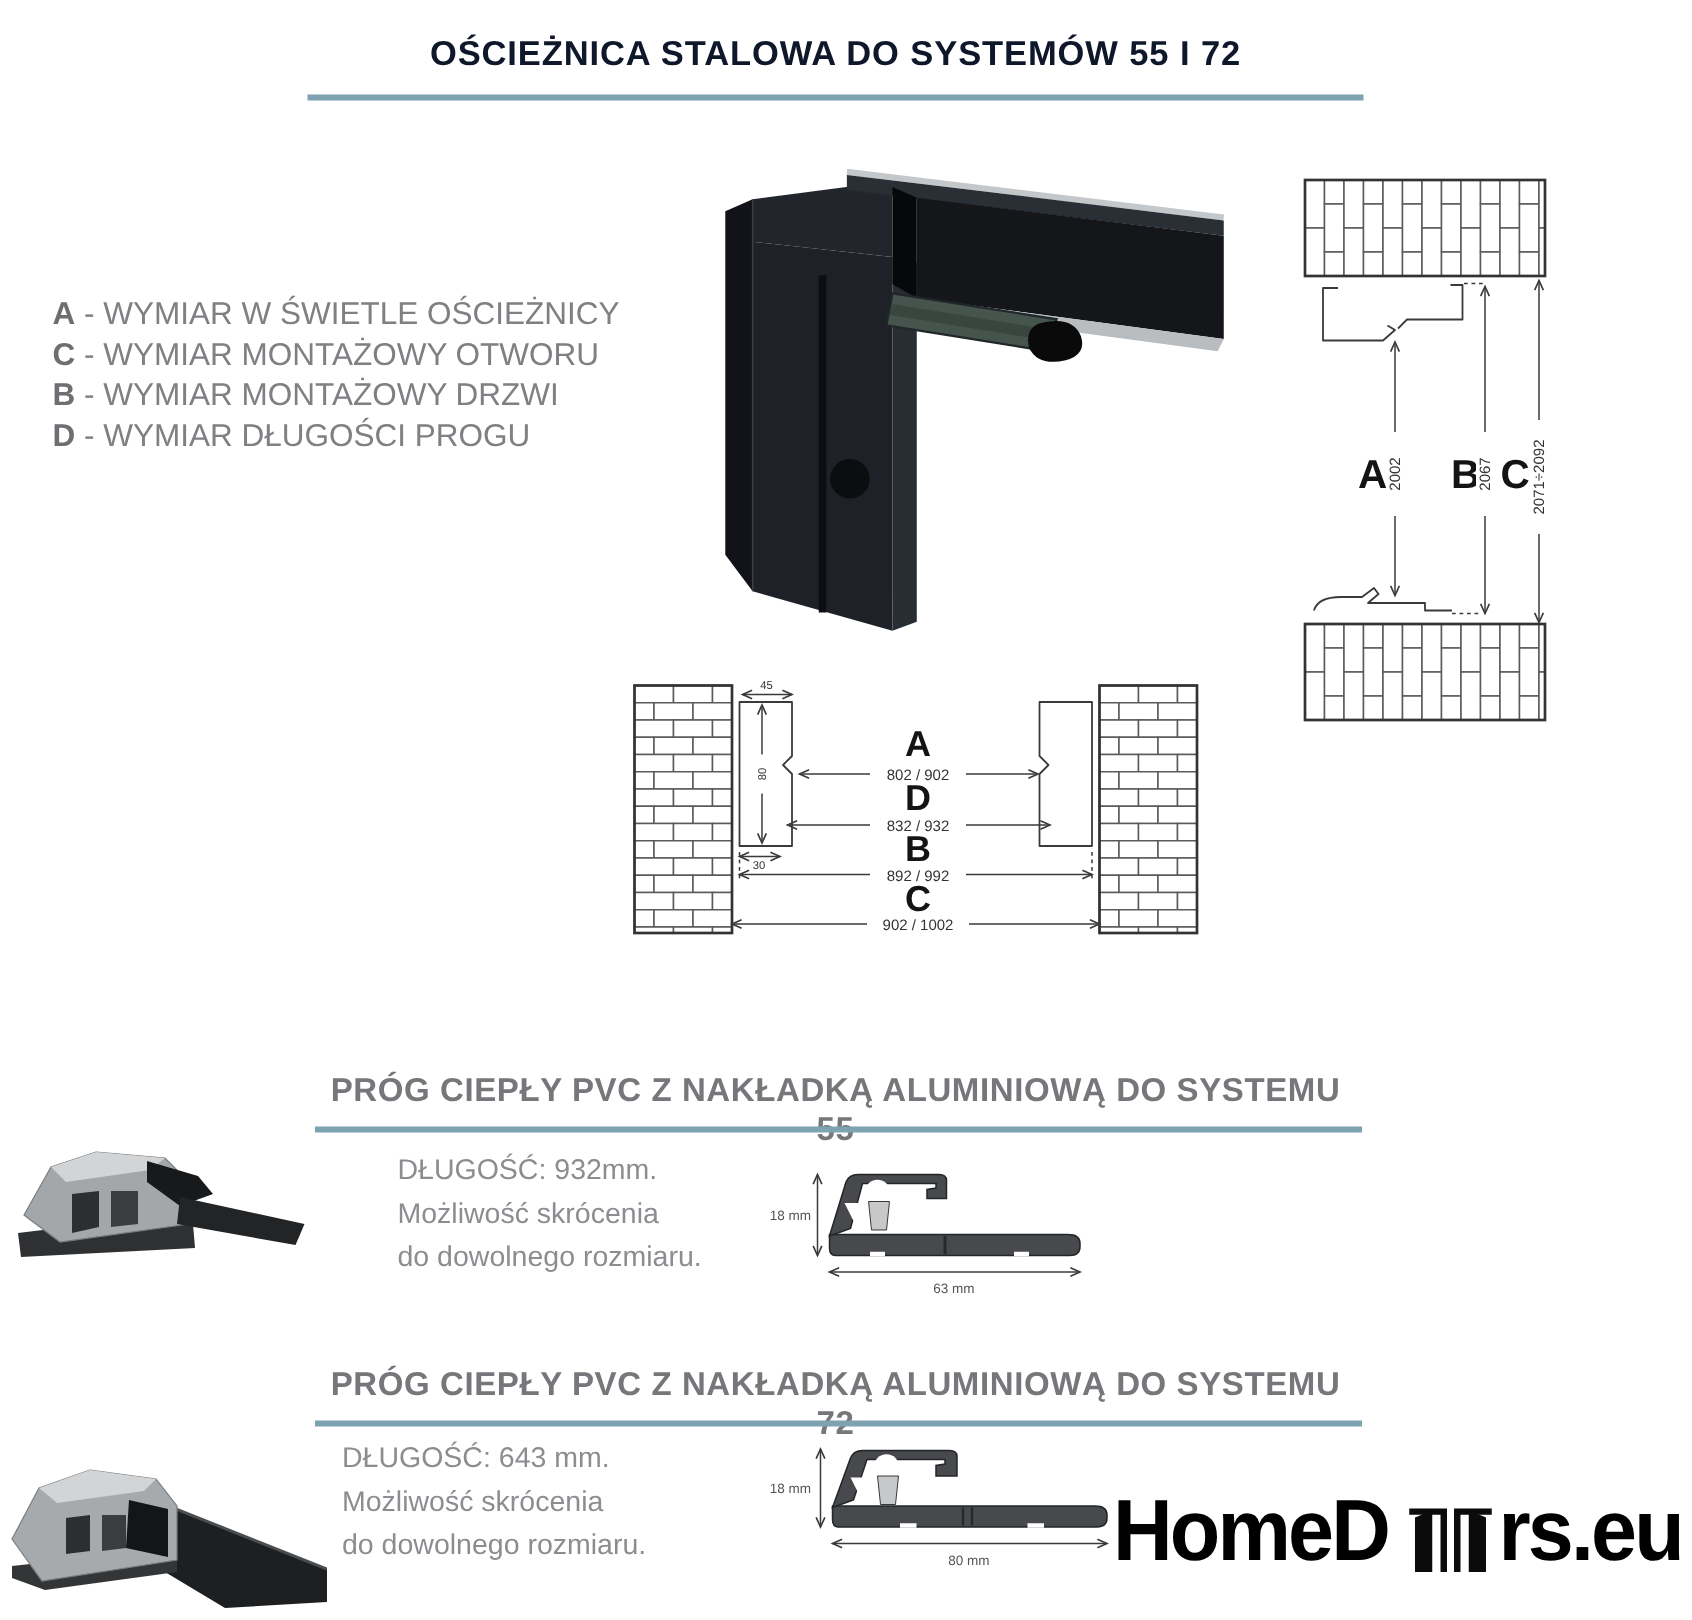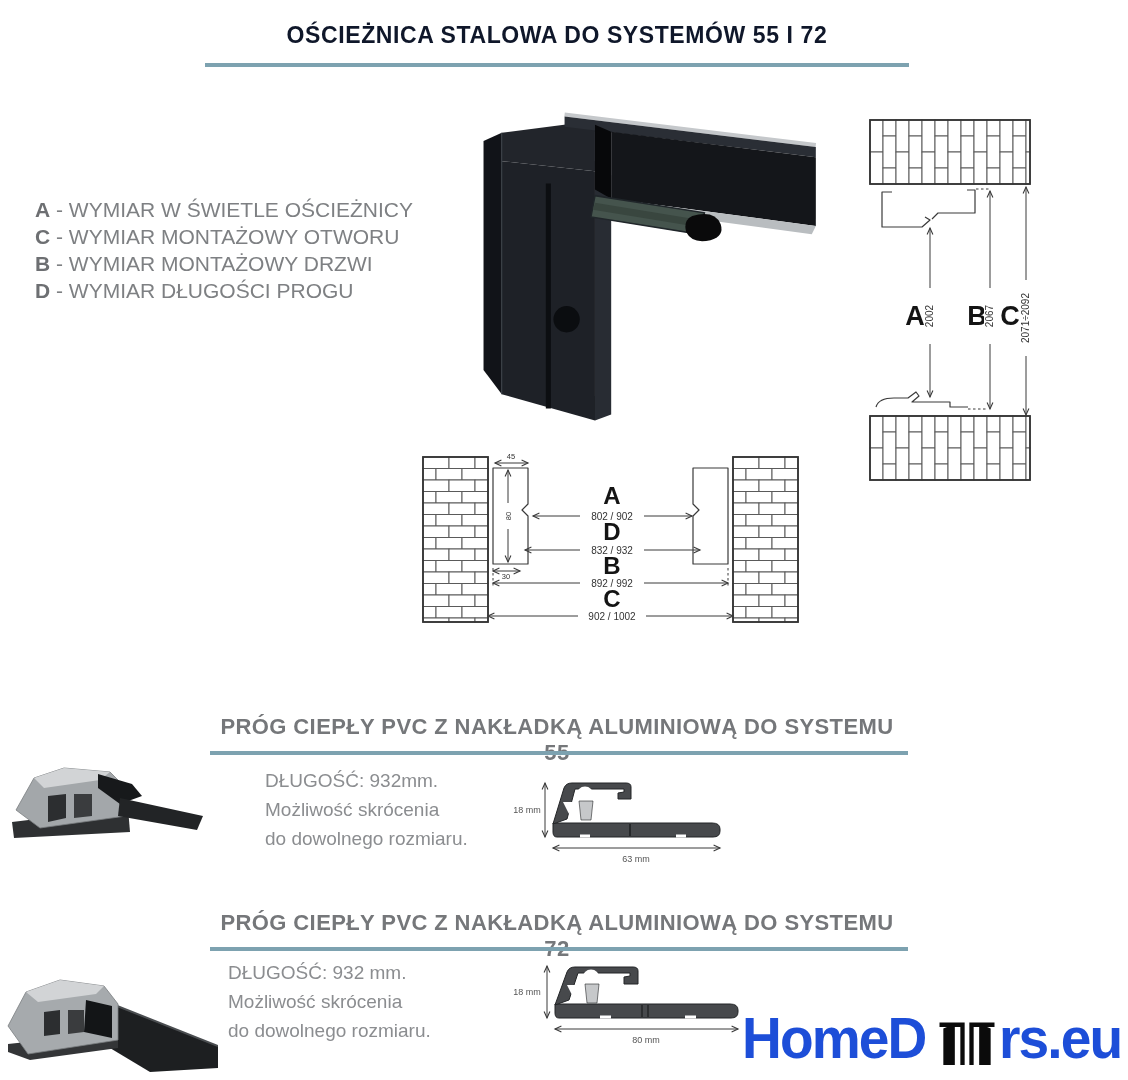--- a/index.html
+++ b/index.html
@@ -27,21 +27,21 @@
   [data-bricks] rect{fill:#fff;stroke:#5a5a5a;stroke-width:1;}
   [data-bricks] rect.wall-border{fill:none;stroke:#333;stroke-width:1.8;}
   .dim-letter{font-size:27px;font-weight:bold;fill:#141414;}
   .dim-letter-sm{font-size:24px;font-weight:bold;fill:#141414;}
   .dim-val{font-size:10px;fill:#333;}
   .dim-val-sm{font-size:7.5px;fill:#333;}
   .mm-label{font-size:9px;fill:#555;}
   .wbg{fill:#fff;}
   .profile-dark{fill:#47494c;stroke:#232527;stroke-width:1;}
 
-  .logo{left:742px;top:992px;display:flex;align-items:flex-end;color:#1d4ed8;margin-top:17px;}
+  .logo{left:742px;top:992px;display:flex;align-items:flex-end;color:#000000;}
   .logo .t{font-size:58px;font-weight:bold;letter-spacing:-2px;line-height:1;transform:scaleX(.95);transform-origin:left bottom;}
   .logo svg{margin:0 1px 2px 1px;}
 </style>
 </head>
 <body>
 
 <div class="stage">
 
   <div class="abs main-title">OŚCIEŻNICA STALOWA DO SYSTEMÓW 55 I 72</div>
   <div class="abs rule" style="left:205px;top:63px;width:704px;"></div>
@@ -368,21 +368,21 @@
     <line x1="92" y1="44" x2="218" y2="94" stroke="#4a4d50" stroke-width="2"></line>
     <polygon points="8,92 118,80 118,96 30,108 8,100" fill="#333537"></polygon>
     <polygon points="8,74 26,40 60,28 104,34 118,52 118,88 28,102" fill="#a6aaad" stroke="#7a7d80" stroke-width="0.8"></polygon>
     <polygon points="26,40 60,28 104,34 96,42 38,50" fill="#d2d4d6"></polygon>
     <polygon points="44,60 60,58 60,82 44,84" fill="#2c2e30"></polygon>
     <polygon points="68,58 84,58 84,80 68,82" fill="#3a3c3e"></polygon>
     <polygon points="86,48 112,54 112,86 84,80" fill="#131517"></polygon>
   </svg>
 
   <div class="abs note" style="left:228px;top:958px;">
-    <div>DŁUGOŚĆ: 932 mm.</div>
+    <div>DŁUGOŚĆ: 643 mm.</div>
     <div>Możliwość skrócenia</div>
     <div>do dowolnego rozmiaru.</div>
   </div>
 
   <svg class="abs" style="left:505px;top:956px;" width="258" height="106" viewBox="0 0 258 106">
     <path class="profile-dark" d="M50,48 H225 Q233,48 233,54 V56 Q233,62 226,62 H54 Q50,62 50,57 Z"></path>
     <path class="profile-dark" d="M50,49 L62,16 Q64,11 70,11 H128 Q133,11 133,15 V28 H119 V21 L125,20 V17 H73 L64,44 Z"></path>
     <circle cx="86" cy="22" r="8.5" fill="#fff"></circle>
     <polygon points="62,29 74,29 68,41" fill="#fff"></polygon>
     <polygon points="80,28 94,28 92,47 82,47" fill="#c6c8ca" stroke="#232527" stroke-width="0.6"></polygon>

